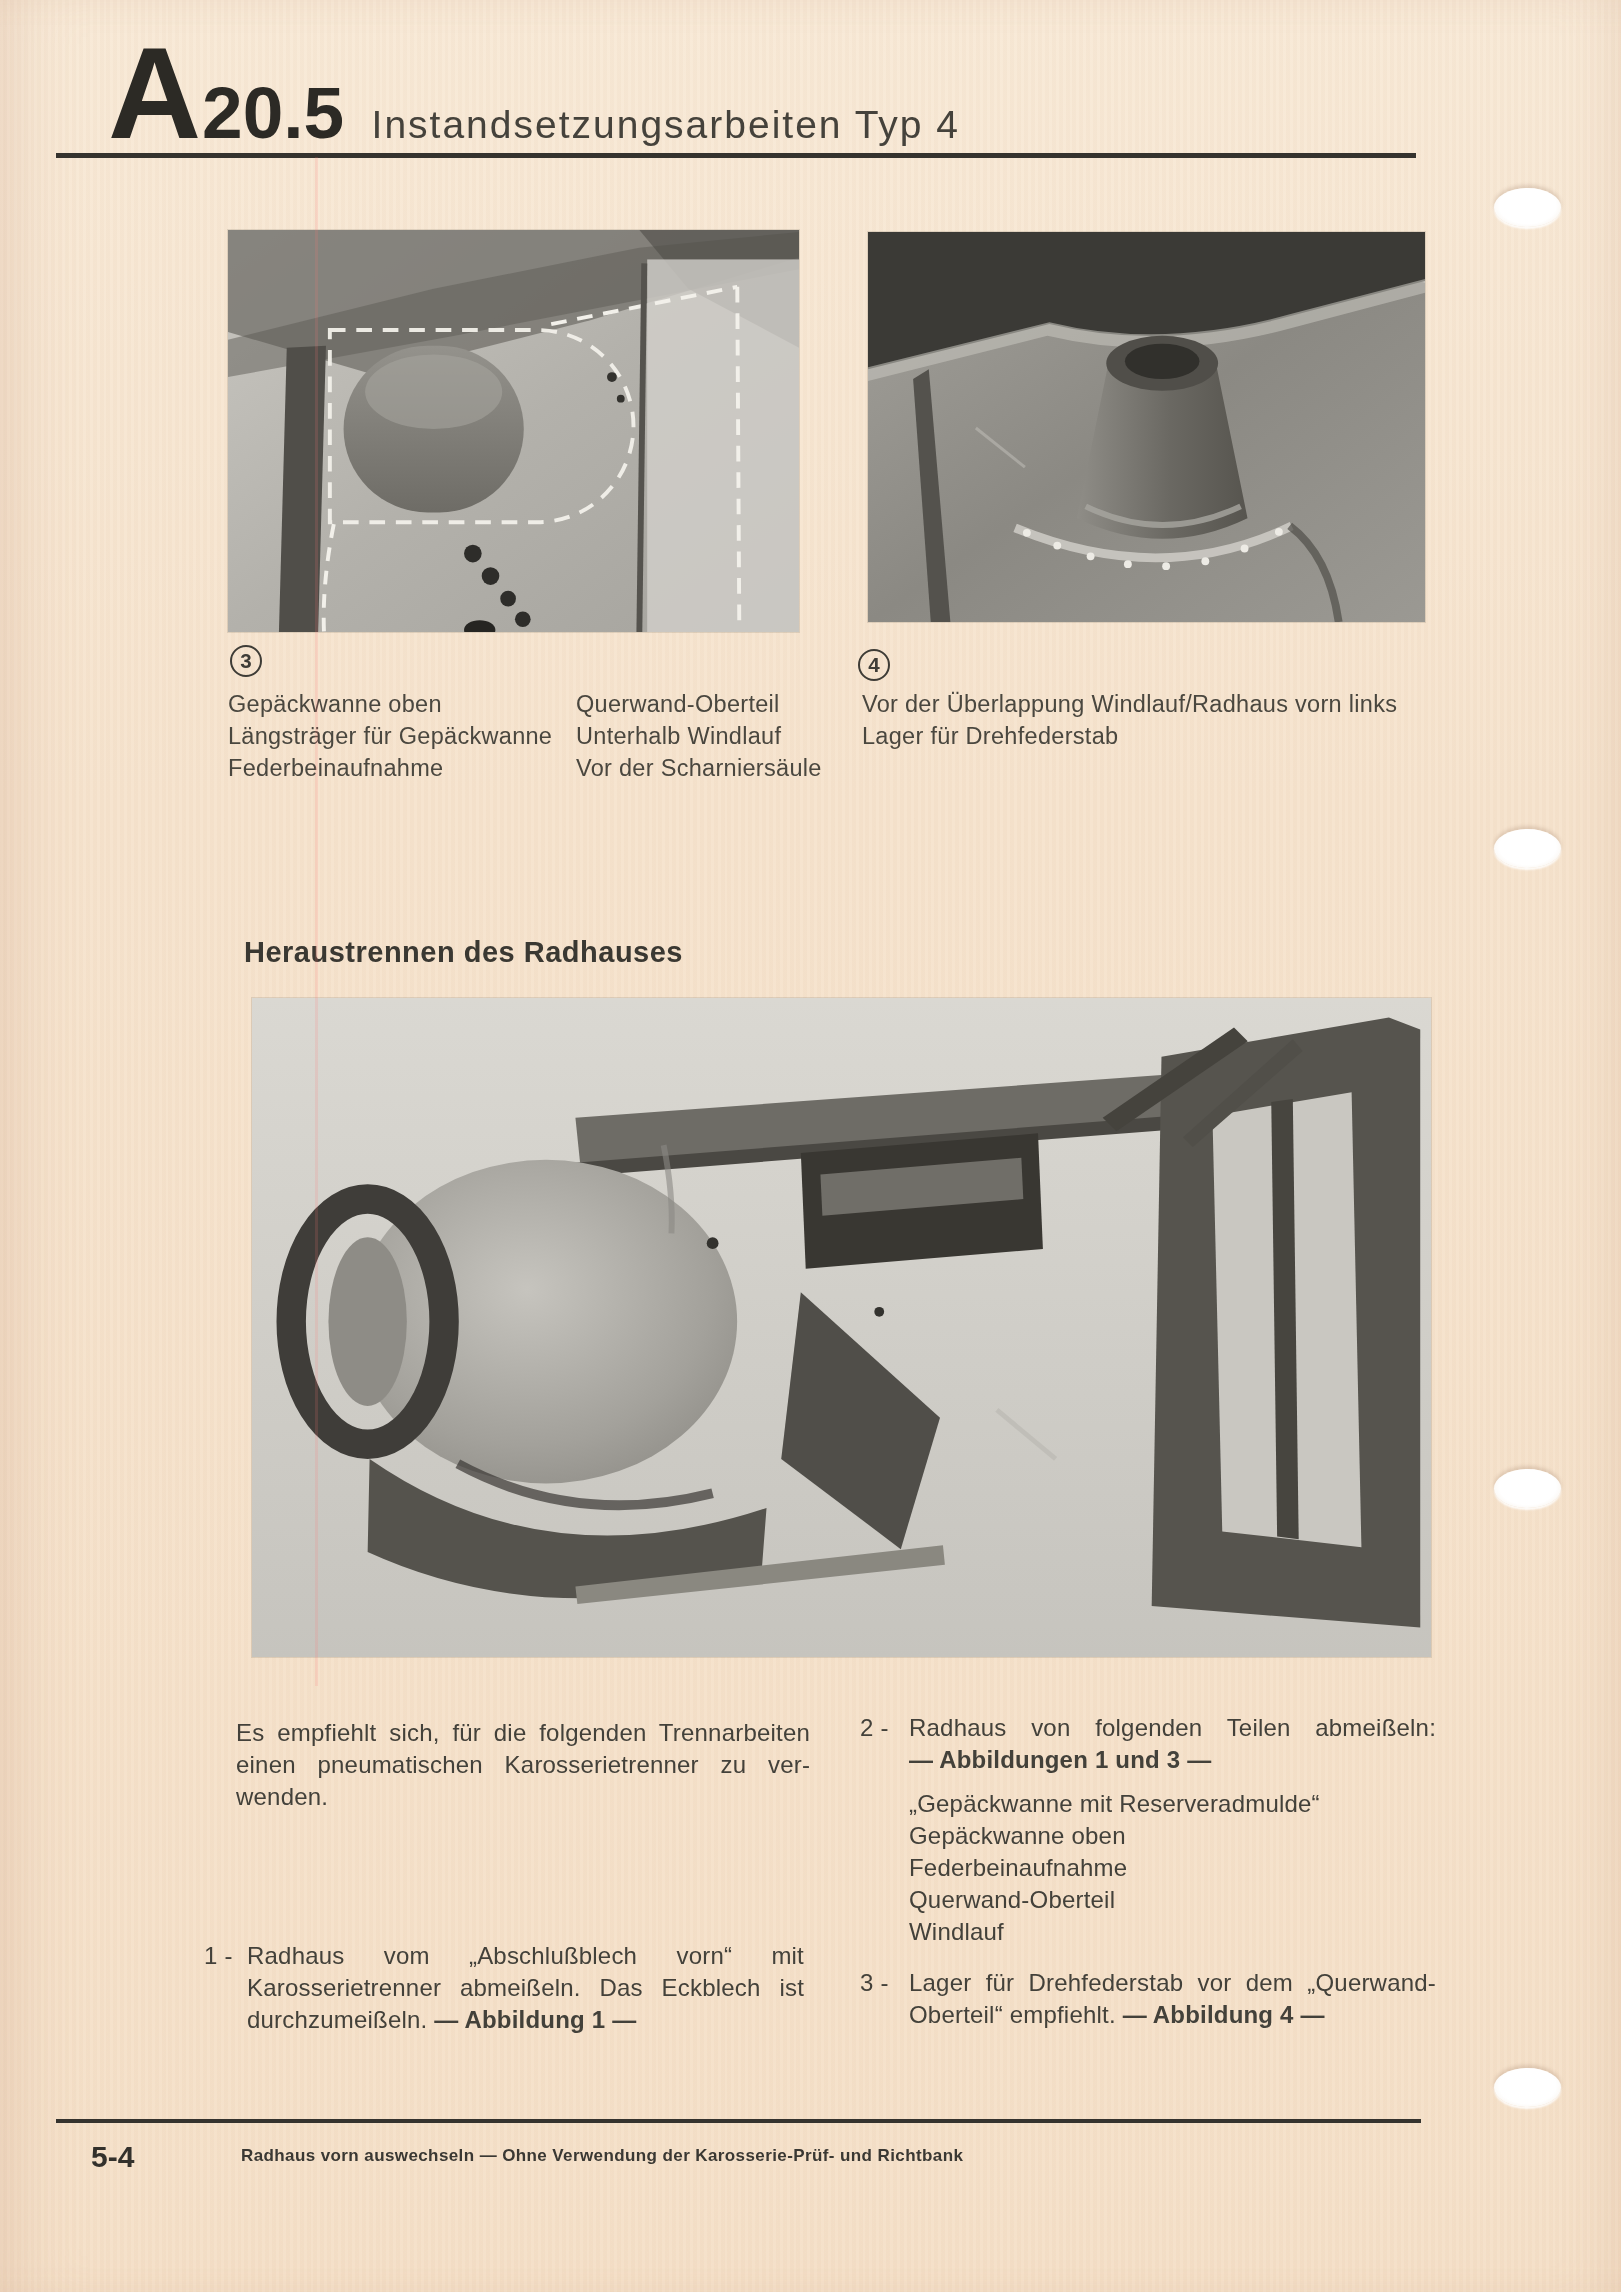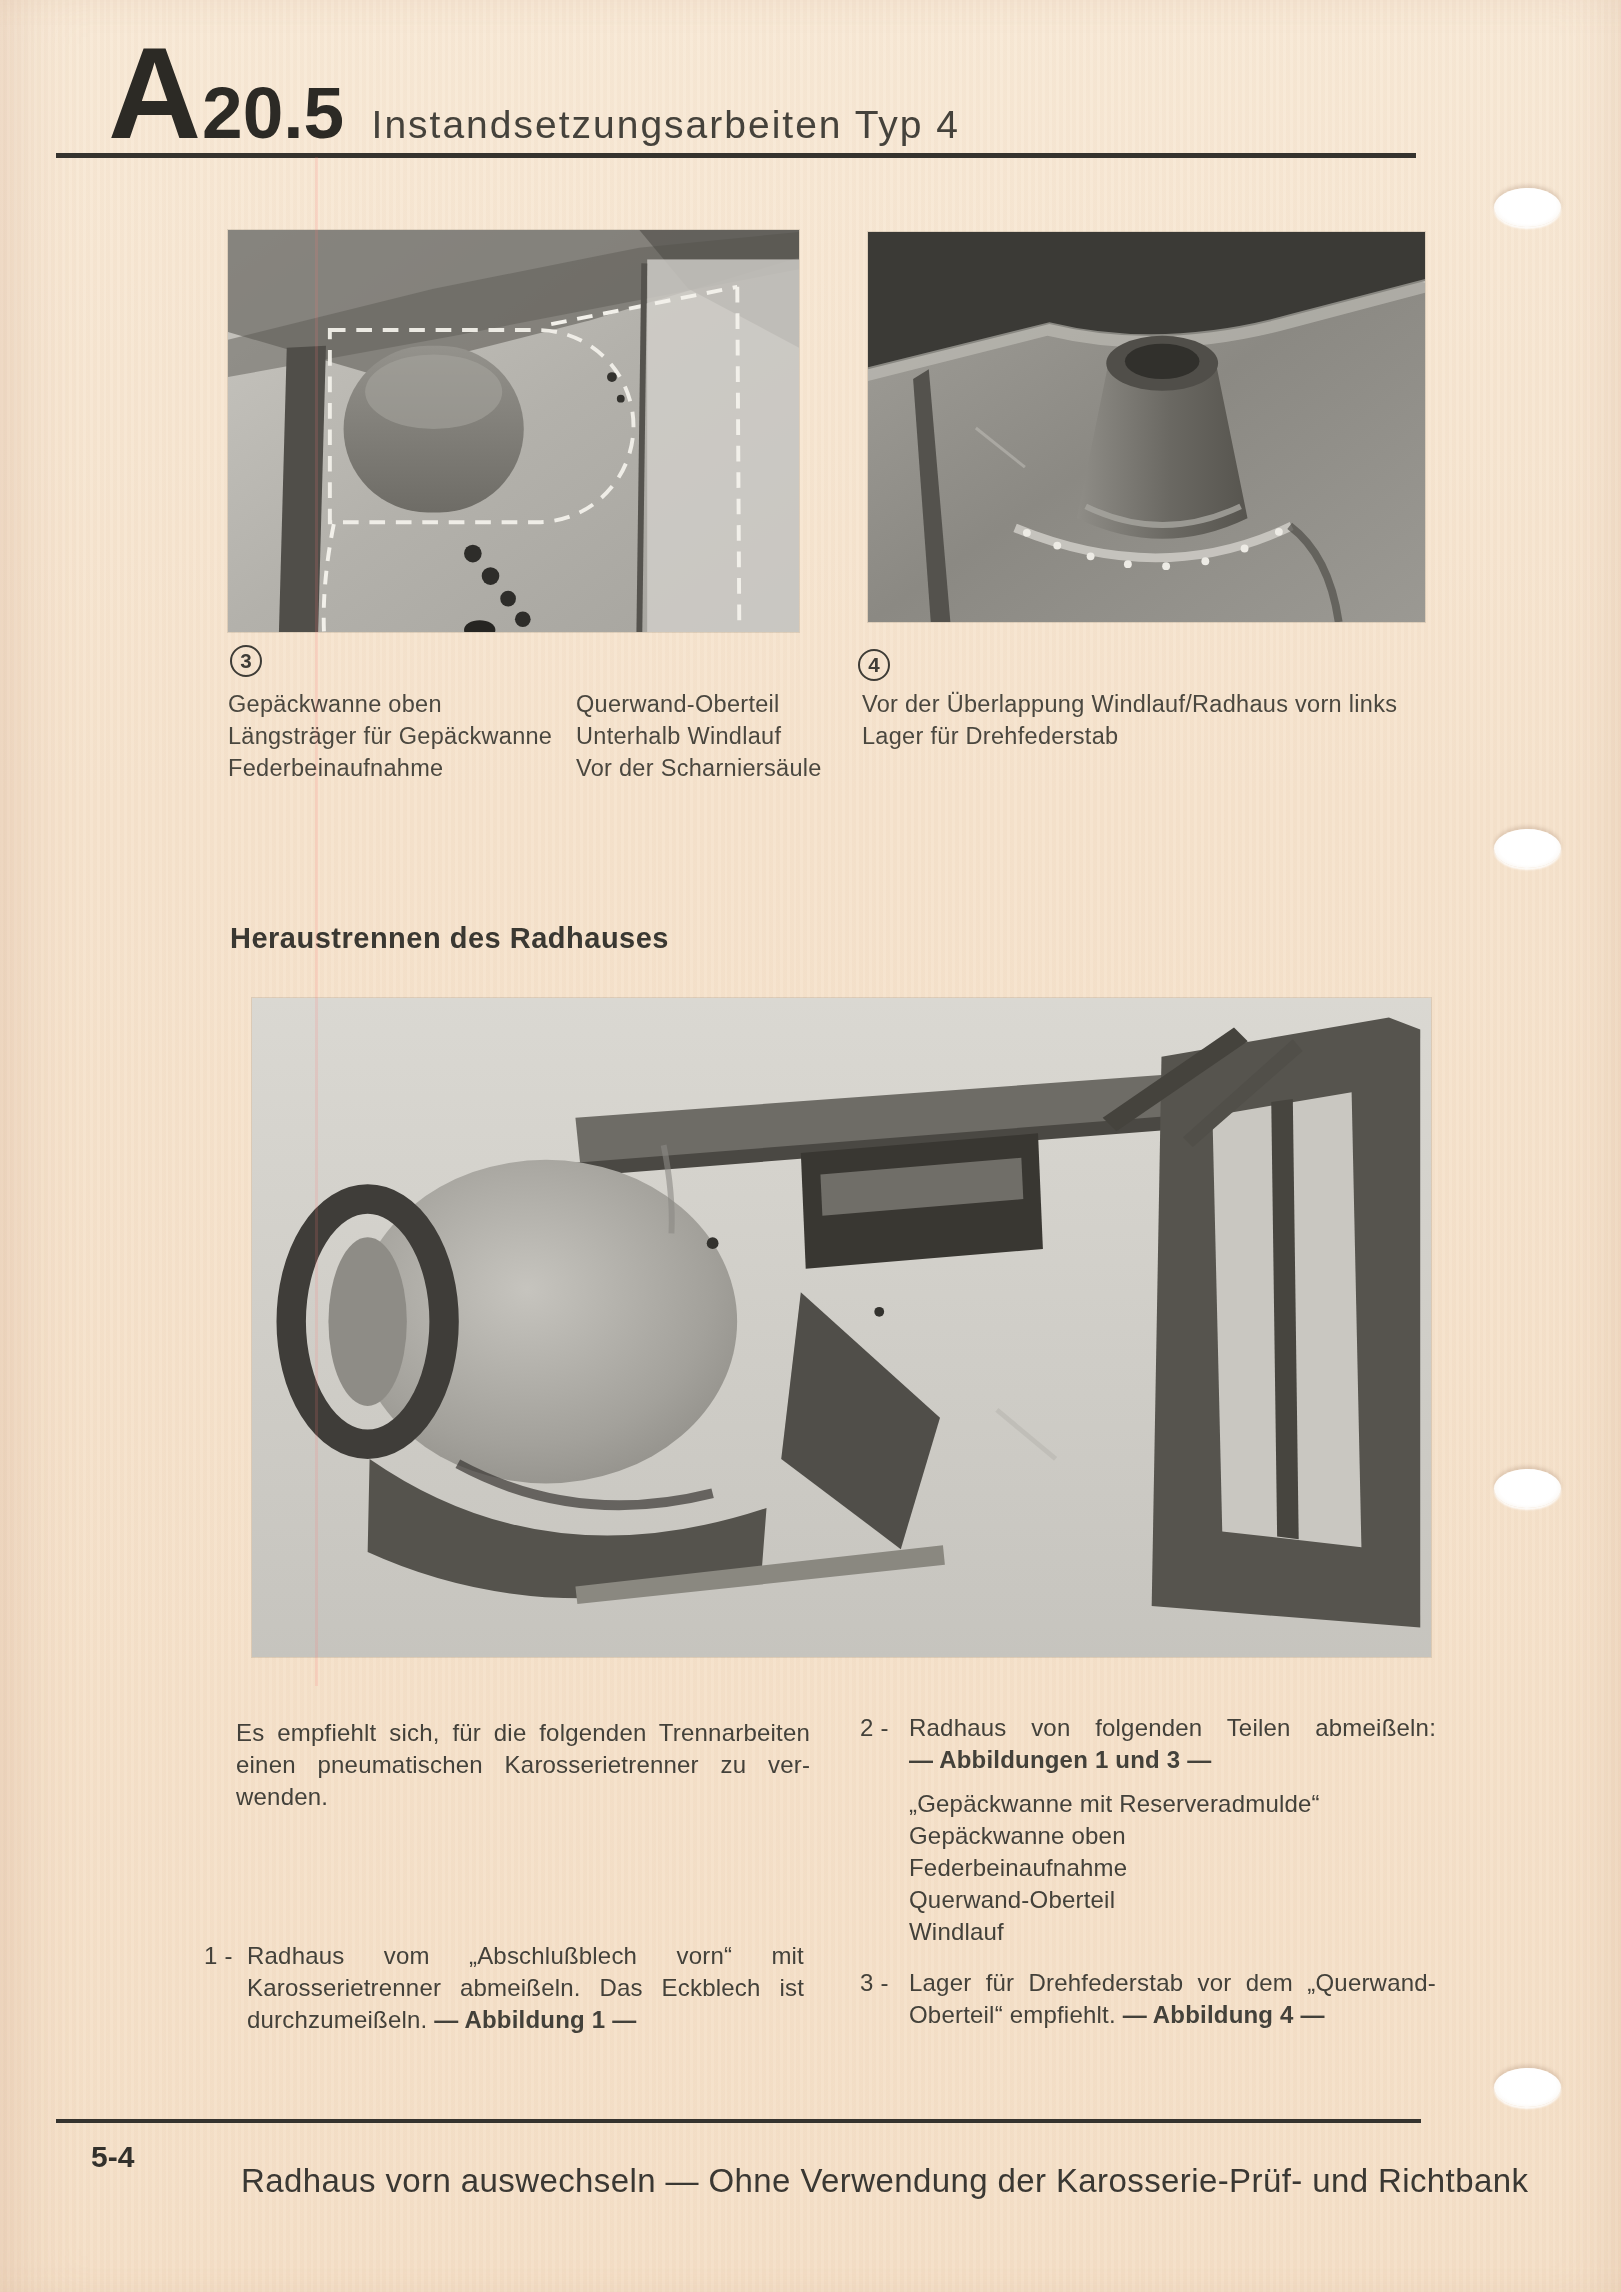--- a/index.html
+++ b/index.html
@@ -39,41 +39,41 @@
   }
   .badge-3{left:230px;top:645px;}
   .badge-4{left:858px;top:649px;}
 
   
   .caption{position:absolute;font-size:23.5px;line-height:32px;color:#4a473f;letter-spacing:0.3px;white-space:nowrap;}
   .cap-3a{left:228px;top:688px;}
   .cap-3b{left:576px;top:688px;}
   .cap-4 {left:862px;top:688px;}
 
-  .section-heading{position:absolute;left:230px;top:922px;margin:0;font-size:29px;font-weight:bold;color:#3a3832;letter-spacing:0.5px;}
+  .section-heading{position:absolute;left:230px;top:922px;margin:14px;font-size:29px;font-weight:bold;color:#3a3832;letter-spacing:0.5px;}
 
   
   .bodytext{font-size:24px;line-height:32px;letter-spacing:0.2px;color:#43413a;}
   .intro{position:absolute;left:228px;top:1709px;width:574px;margin:8px;text-align:justify;}
   .item{position:absolute;display:flex;}
   .item .num{flex:0 0 43px;}
   .item .itext{flex:1 1 auto;text-align:justify;}
   .item-1{left:204px;top:1940px;width:600px;}
   .item-2{left:860px;top:1712px;width:576px;}
   .item-2 .num{flex:0 0 49px;}
   .item-3{left:860px;top:1967px;width:576px;}
   .item-3 .num{flex:0 0 49px;}
   .stretch-line{text-align:justify;text-align-last:justify;}
   .b{font-weight:bold;}
   .parts{margin-top:12px;}
   .parts div{line-height:32px;text-align:left;}
 
   
   .page-number{position:absolute;left:91px;top:2140px;font-size:30px;font-weight:bold;color:#33312c;}
-  .footer-title{position:absolute;left:241px;top:2146px;font-size:33px;font-weight:normal;color:#3a3833;letter-spacing:0.4px;white-space:nowrap;margin-top:16px;}
+  .footer-title{position:absolute;left:241px;top:2146px;font-size:17px;font-weight:bold;color:#3a3833;letter-spacing:0.4px;white-space:nowrap;}
 
   
   .hole{
     position:absolute;width:67px;height:39px;border-radius:50%;
     background:radial-gradient(ellipse at 50% 45%, #ffffff 60%, #f4ece2 100%);
     box-shadow:0 -2.9px 3.9px rgba(120,85,60,.18), 0 2px 2px rgba(255,255,255,.9);
   }
   .hole-1{left:1494px;top:188px;}
   .hole-2{left:1494px;top:829px;}
   .hole-3{left:1494px;top:1469px;}

